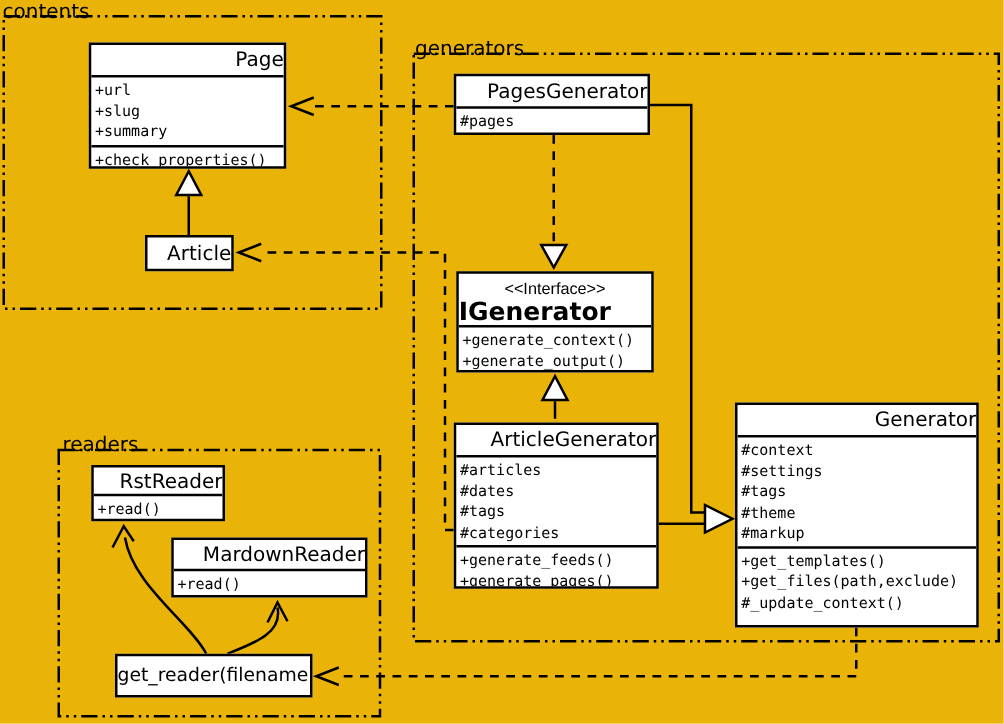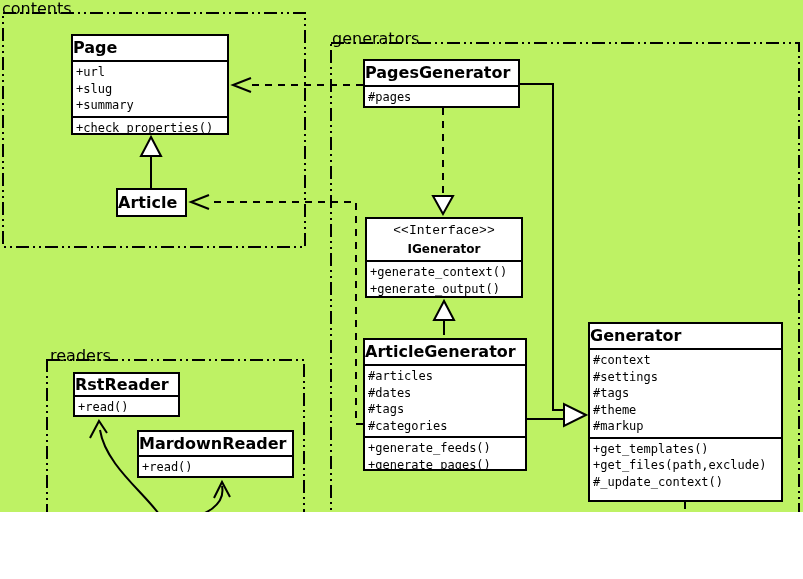--- a/index.html
+++ b/index.html
@@ -1,39 +1,39 @@
 <!DOCTYPE html>
 <html><head>
 <meta charset="utf-8">
 <style>
   html,body{margin:0;padding:0;background:#ffffff;}
   #canvas{
-    position:relative;width:803px;height:512px;background:#bef264;
+    position:relative;width:803px;height:579px;background:#eab308;
     font-family:"DejaVu Sans","Liberation Sans",sans-serif;color:#000;
     overflow:hidden;
   }
   #edges{position:absolute;left:0;top:0;z-index:0;}
   .pkg-label{
     position:absolute;z-index:2;font-size:16px;line-height:17px;
     color:#000;white-space:nowrap;
   }
   .cls{
     position:absolute;z-index:1;box-sizing:border-box;
     border:2px solid #000;background:#fff;overflow:hidden;
   }
   .cls-title{
-    font-weight:bold;font-size:16px;line-height:24px;text-align:left;
+    font-weight:normal;font-size:16px;line-height:24px;text-align:right;
     white-space:nowrap;
   }
   .stereotype{
-    font-family:Liberation Mono, monospace;
+    font-family:Liberation Sans, sans-serif;
     font-weight:normal;font-size:13px;line-height:17px;text-align:center;
     padding-top:3px;
   }
-  .iface-name{font-weight:bold;font-size:12px;line-height:21px;text-align:center;}
+  .iface-name{font-weight:bold;font-size:20px;line-height:21px;}
   .sec{border-top:2px solid #000;padding:2px 0;}
   .row{
     font-family:"DejaVu Sans Mono","Liberation Mono",monospace;
     font-size:12px;line-height:16.5px;padding:0 3px;white-space:pre;
   }
   .fn-label{
     font-size:15px;line-height:31px;text-align:center;white-space:nowrap;
   }
 </style>
 </head>

